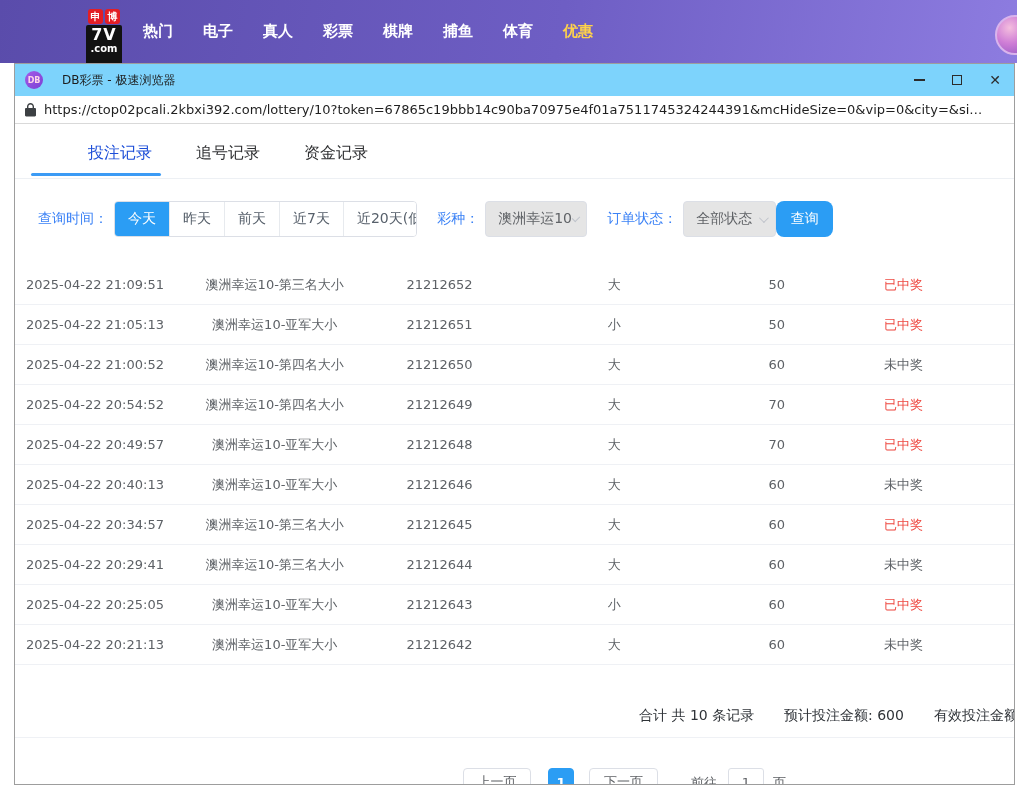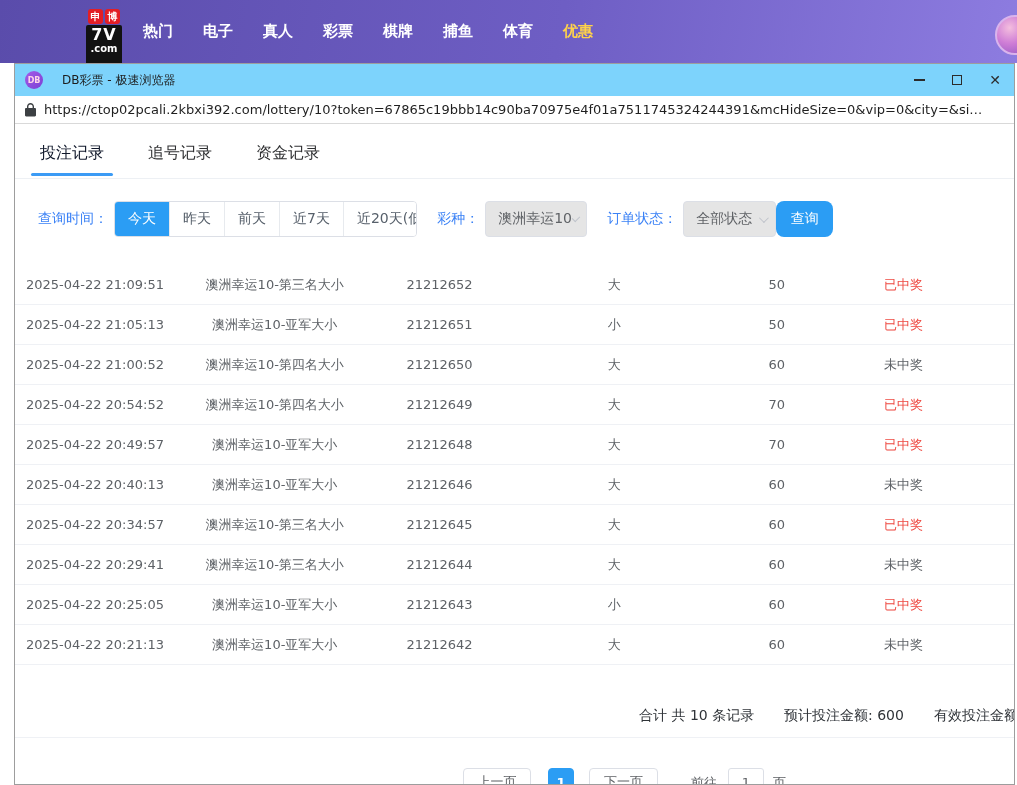--- a/index.html
+++ b/index.html
@@ -46,21 +46,21 @@
     align-items:center; padding:0 10px; }
   .lock { flex:0 0 auto; margin-right:8px; display:flex; }
   .url-text { font-size:13px; color:#1f1f1f; white-space:nowrap; overflow:hidden; cursor:text; }
 
   
   .page-content { position:relative; height:662px; background:#fff; }
 
   .tabs { position:absolute; top:13px; left:25px; display:flex; gap:44px; }
   .tab { position:relative; font-size:16px; color:#303133; padding:6px 0 14px; cursor:pointer; }
   .tab-underline { display:none; }
-  .tab.active .tab-label { color:#0f172a; }
+  .tab.active .tab-label { color:#1d4ed8;margin-left:48px; }
   .tab.active .tab-underline { display:block; position:absolute; left:-9px; right:-9px;
     bottom:2px; height:3px; border-radius:2px; background:#3b9bf5; }
   .tabs-divider { position:absolute; top:54px; left:0; right:0; border-top:1px solid #edf0f4; }
 
   .filters { position:absolute; top:77px; left:23px; right:0; height:36px; display:flex;
     align-items:center; }
   .f-label { font-size:14px; color:#3b82f6; white-space:nowrap; }
   .btn-group { margin-left:6px; display:flex; height:36px; border:1px solid #dcdfe6;
     border-radius:4px; overflow:hidden; }
   .time-btn { height:100%; border:none; background:#fff; padding:0 13px; font-size:14px;

